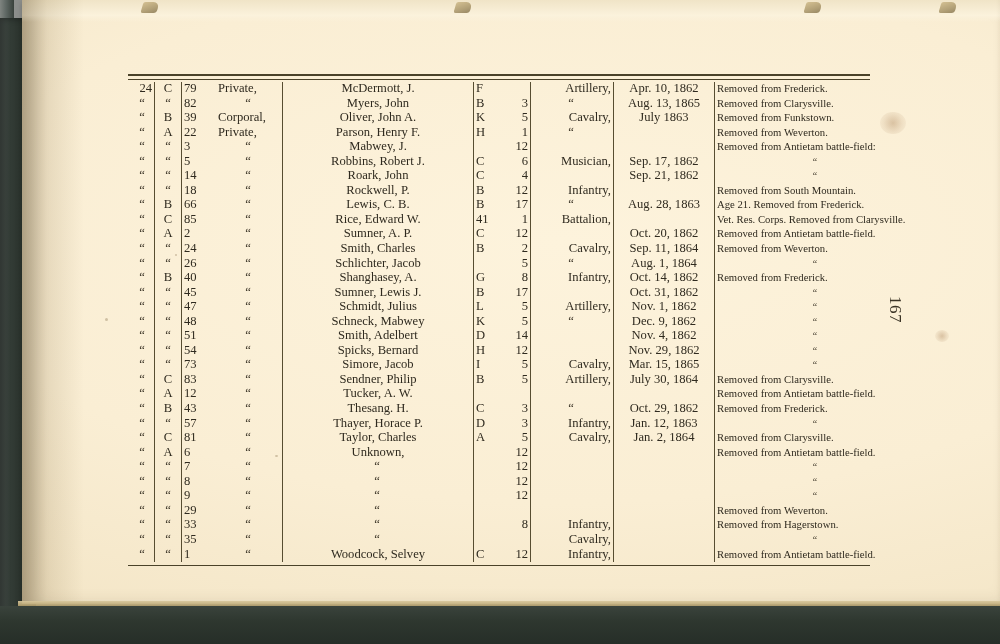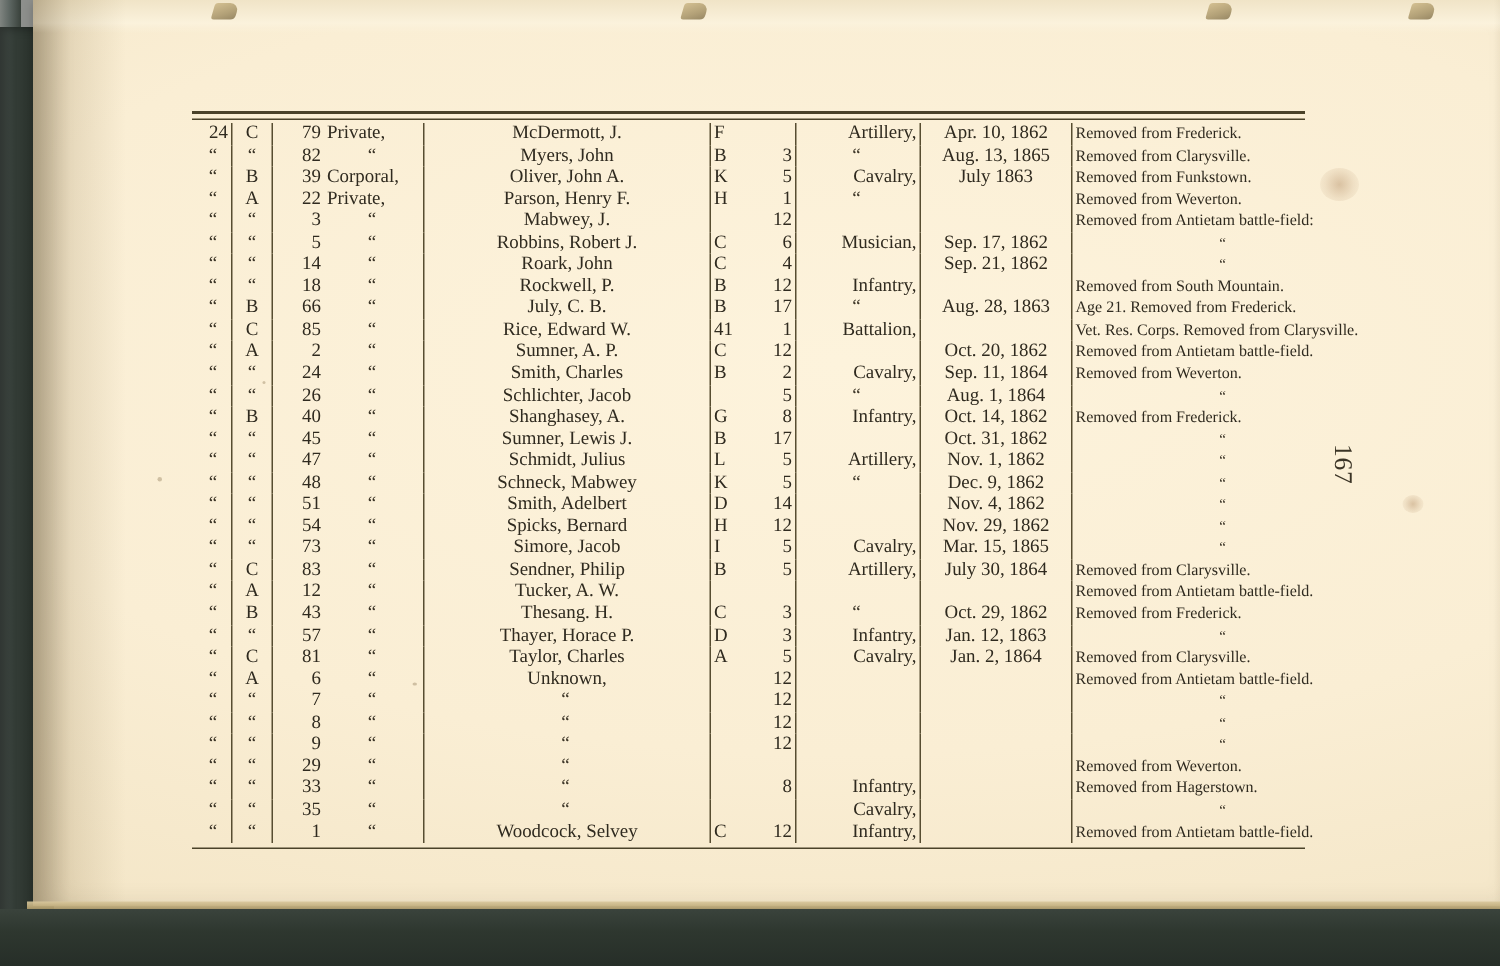--- a/index.html
+++ b/index.html
@@ -133,21 +133,21 @@
     padding: 0 2px;
     height: 14.55px;
     vertical-align: baseline;
     white-space: nowrap;
     overflow: hidden;
   }
 
   
   .c-reg   { width: 22px;  text-align: right; padding-right: 0px; }
   .c-co    { width: 22px;  text-align: center; border-left: 1px solid #574d31; }
-  .c-grave { width: 30px;  text-align: right;  border-left: 1px solid #574d31; }
+  .c-grave { width: 30px;   border-left: 1px solid #574d31; }
   .c-rank  { width: 62px;  text-align: left; padding-left: 2px; }
   .c-name  { width: 186px; text-align: center;  border-left: 1px solid #574d31; padding-left: 6px; }
   .c-comp  { width: 22px;  text-align: left;  border-left: 1px solid #574d31; padding-left: 3px; }
   .c-rgt   { width: 26px;  text-align: right; }
   .c-arm   { width: 78px;  text-align: right;  border-left: 1px solid #574d31; padding-left: 3px; }
   .c-date  { width: 96px;  text-align: center;  border-left: 1px solid #574d31; padding-left: 5px; }
   .c-rem   { width: 198px; text-align: left;  border-left: 1px solid #574d31; padding-left: 5px;
              font-size: 10.7px; }
 
   
@@ -302,21 +302,21 @@
             <td class="c-rgt">12</td>
             <td class="c-arm">Infantry,</td>
             <td class="c-date"></td>
             <td class="c-rem">Removed from South Mountain.</td>
           </tr>
           <tr>
             <td class="c-reg ditto ink-fade">“</td>
             <td class="c-co">B</td>
             <td class="c-grave">66</td>
             <td class="c-rank ditto ink-fade">“</td>
-            <td class="c-name">July, C. B.</td>
+            <td class="c-name">Lewis, C. B.</td>
             <td class="c-comp">B</td>
             <td class="c-rgt">17</td>
             <td class="c-arm ditto ink-fade">“</td>
             <td class="c-date">Aug. 28, 1863</td>
             <td class="c-rem">Age 21.   Removed from Frederick.</td>
           </tr>
           <tr>
             <td class="c-reg ditto ink-fade">“</td>
             <td class="c-co">C</td>
             <td class="c-grave">85</td>

